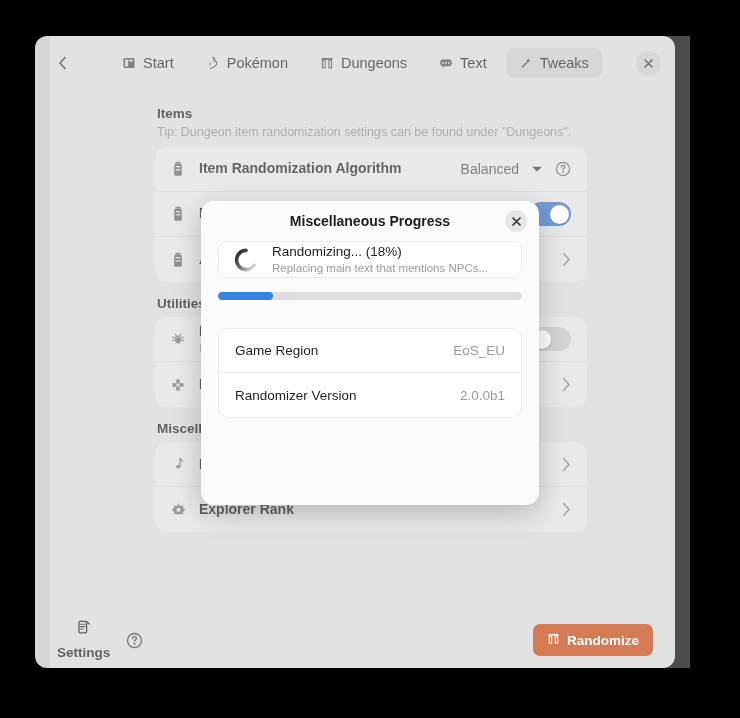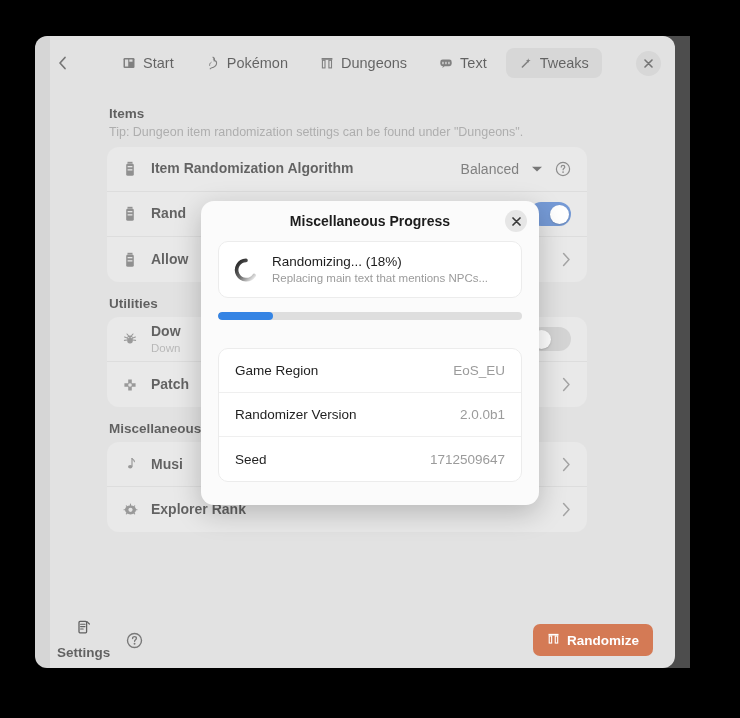--- a/index.html
+++ b/index.html
@@ -78,21 +78,21 @@
     display: flex; align-items: center; justify-content: center;
     color: #3a3a3a;
     font-size: 12px;
     cursor: pointer;
     flex: 0 0 auto;
   }
 
   
   #content {
     flex: 1 1 auto;
-    padding: 2px 88px 0 72px;
+    padding: 2px 88px 0 120px;
     overflow: hidden;
   }
 
   .section-title {
     font-size: 13.5px;
     font-weight: bold;
     color: #1b1b1b;
     margin: 14px 0 4px 2px;
   }
   .section-tip {
@@ -273,21 +273,21 @@
   #modal-body {
     padding: 0 17px 16px 17px;
     display: flex;
     flex-direction: column;
   }
 
   #status-card {
     background: #ffffff;
     border: 1px solid #ececec;
     border-radius: 10px;
-    padding: 11px 14px;
+    padding: 1px 14px;
     display: flex;
     align-items: center;
     gap: 13px;
   }
   #spinner { flex: 0 0 26px; width: 26px; height: 26px; }
   #status-text { min-width: 0; }
   #status-main {
     font-size: 13.5px;
     color: #1d1d1d;
     line-height: 1.3;
@@ -641,20 +641,16 @@
 
     <div id="info-card">
       <div class="info-row">
         <span class="info-key">Game Region</span>
         <span class="info-val">EoS_EU</span>
       </div>
       <div class="info-row">
         <span class="info-key">Randomizer Version</span>
         <span class="info-val">2.0.0b1</span>
       </div>
-      <div class="info-row">
-        <span class="info-key">Seed</span>
-        <span class="info-val">1712509647</span>
-      </div>
     </div>
 
   </div>
 </div>
 
 </body></html>

